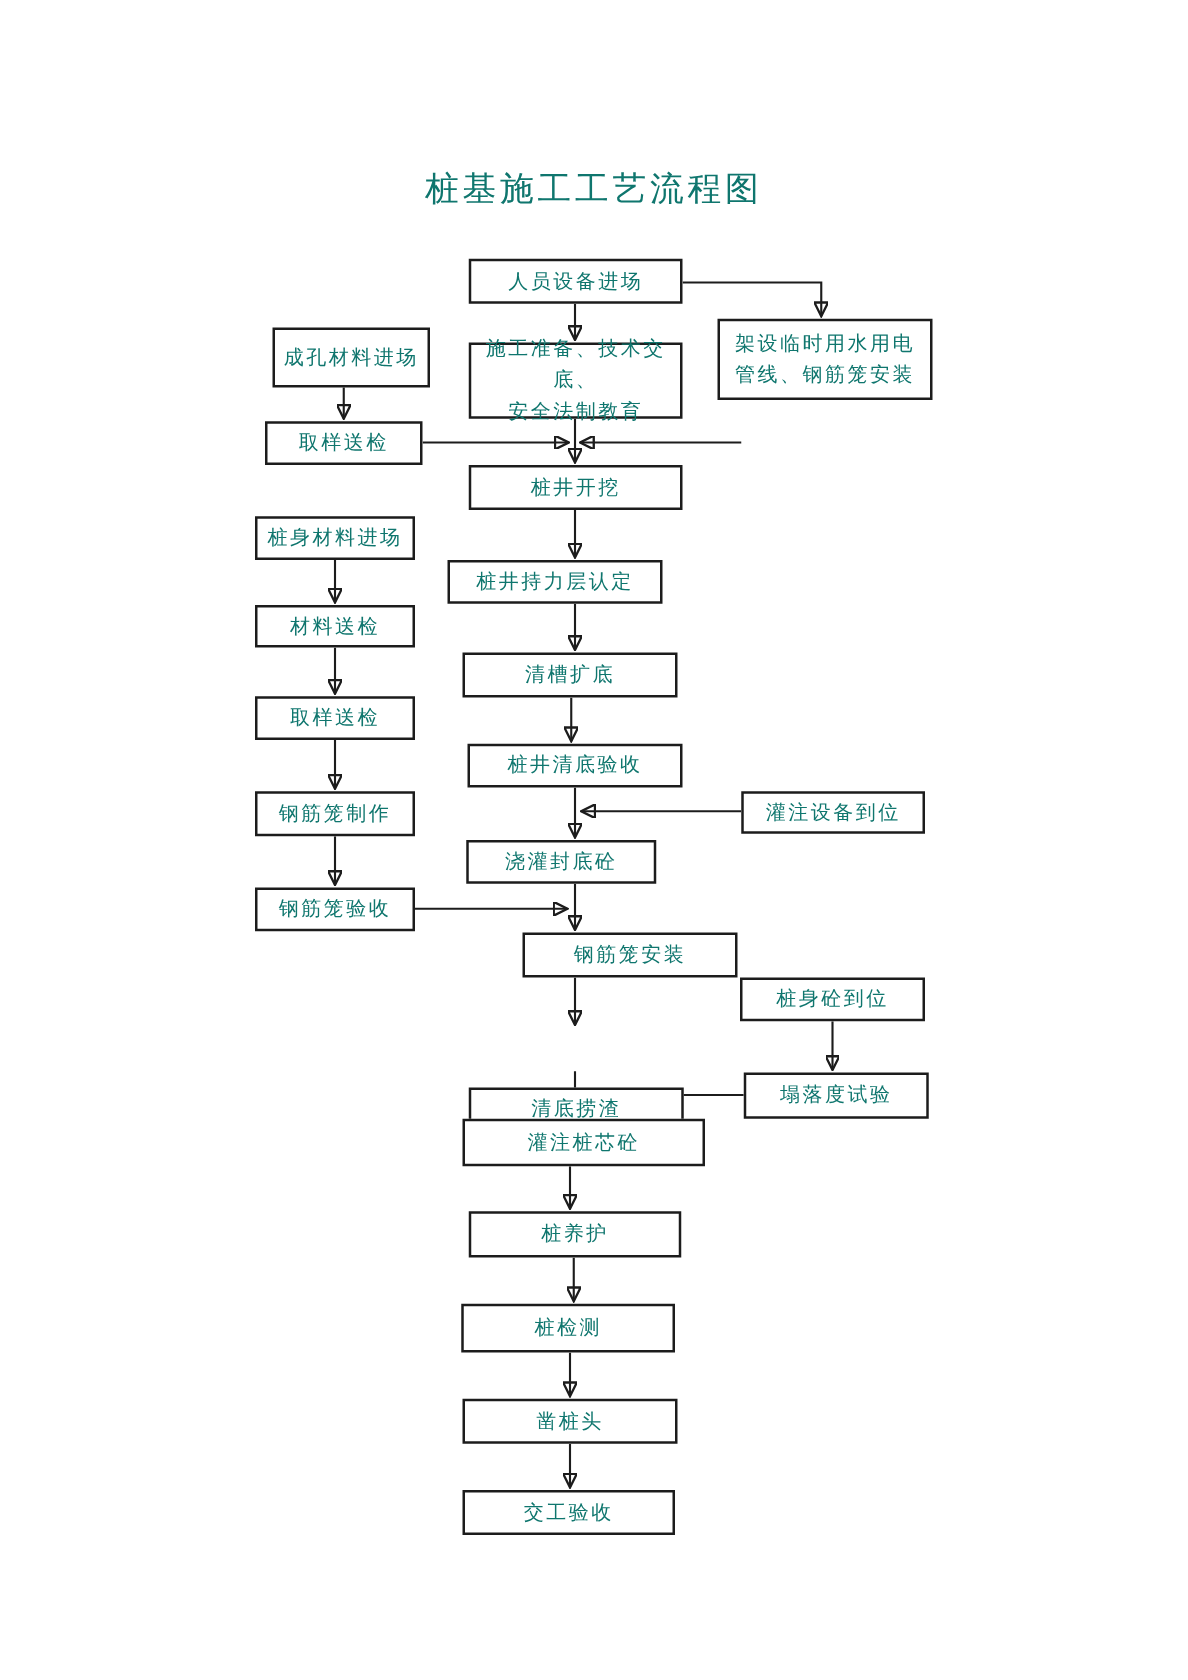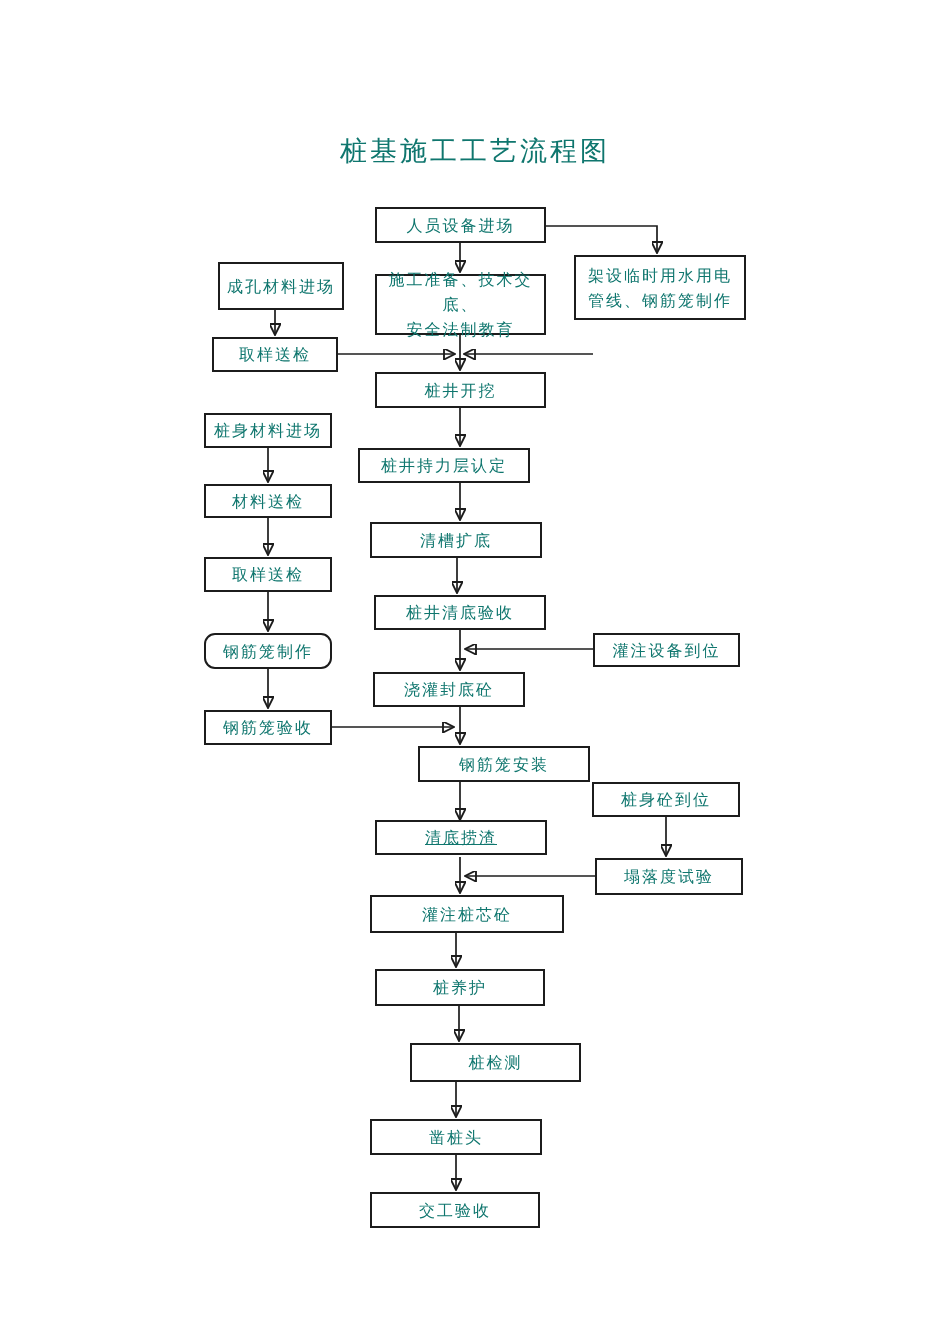--- a/index.html
+++ b/index.html
@@ -111,21 +111,21 @@
     <path d="M268,518 L268,555" marker-end="url(#arrow)"></path>
 
     <path d="M268,592 L268,631" marker-end="url(#arrow)"></path>
 
     <path d="M268,669 L268,708" marker-end="url(#arrow)"></path>
   </svg>
 
   <div class="node" style="left:375px; top:207px; width:171px; height:36px;">人员设备进场</div>
 
   <div class="node" style="left:574px; top:255px; width:172px; height:65px;">架设临时用水用电
-管线、钢筋笼制作</div>
+管线、钢筋笼安装</div>
 
   <div class="node" style="left:218px; top:262px; width:126px; height:48px;">成孔材料进场</div>
 
   <div class="node" style="left:375px; top:274px; width:171px; height:61px;">施工准备、技术交底、
 安全法制教育</div>
 
   <div class="node" style="left:212px; top:337px; width:126px; height:35px;">取样送检</div>
 
 
   <div class="node" style="left:375px; top:372px; width:171px; height:36px;">桩井开挖</div>
@@ -135,39 +135,39 @@
   <div class="node" style="left:358px; top:448px; width:172px; height:35px;">桩井持力层认定</div>
 
   <div class="node" style="left:204px; top:484px; width:128px; height:34px;">材料送检</div>
 
   <div class="node" style="left:370px; top:522px; width:172px; height:36px;">清槽扩底</div>
 
   <div class="node" style="left:204px; top:557px; width:128px; height:35px;">取样送检</div>
 
   <div class="node" style="left:374px; top:595px; width:172px; height:35px;">桩井清底验收</div>
 
-  <div class="node" style="left:204px; top:633px; width:128px; height:36px;border-radius:11px;">钢筋笼制作</div>
+  <div class="node" style="left:204px; top:633px; width:128px; height:36px;">钢筋笼制作</div>
 
   <div class="node" style="left:593px; top:633px; width:147px; height:34px;">灌注设备到位</div>
 
   <div class="node" style="left:373px; top:672px; width:152px; height:35px;text-align:center;">浇灌封底砼</div>
 
   <div class="node" style="left:204px; top:710px; width:128px; height:35px;">钢筋笼验收</div>
 
   <div class="node" style="left:374px; top:746px; width:172px; height:36px;margin-left:44px;">钢筋笼安装</div>
 
   <div class="node" style="left:592px; top:782px; width:148px; height:35px;">桩身砼到位</div>
 
-  <div class="node" style="left:375px; top:820px; width:172px; height:35px;text-decoration:underline;">清底捞渣</div>
+  <div class="node" style="left:375px; top:870px; width:172px; height:35px;">清底捞渣</div>
 
   <div class="node" style="left:595px; top:858px; width:148px; height:37px;text-align:right;">塌落度试验</div>
 
   <div class="node" style="left:370px; top:895px; width:194px; height:38px;">灌注桩芯砼</div>
 
   <div class="node" style="left:375px; top:969px; width:170px; height:37px;">桩养护</div>
 
-  <div class="node" style="left:369px; top:1043px; width:171px; height:39px;margin-left:41px;">桩检测</div>
+  <div class="node" style="left:369px; top:1043px; width:171px; height:39px;">桩检测</div>
 
   <div class="node" style="left:370px; top:1119px; width:172px; height:36px;">凿桩头</div>
 
   <div class="node" style="left:370px; top:1192px; width:170px; height:36px;">交工验收</div>
 
 </div>
 
 </body></html>

